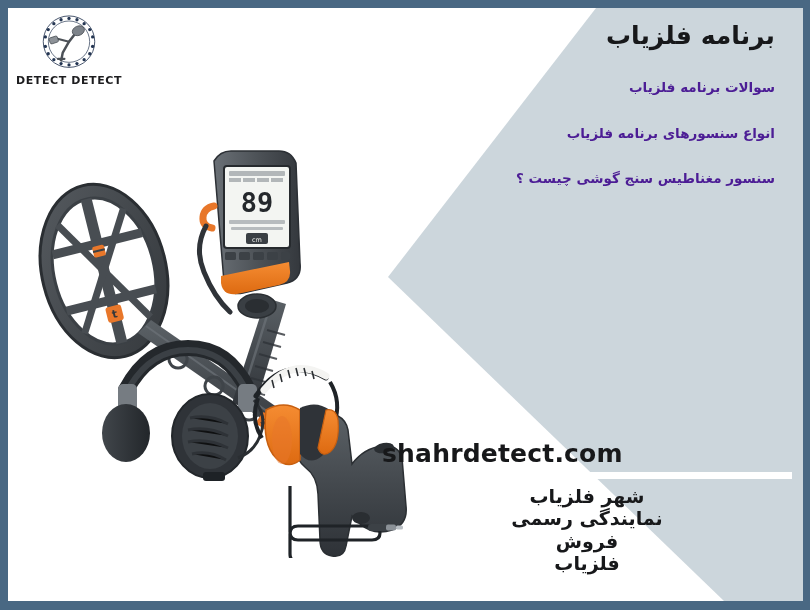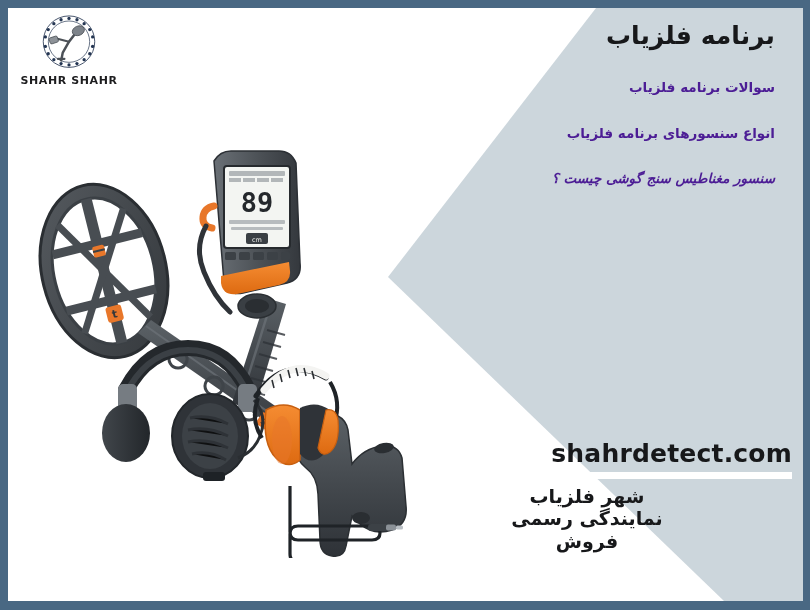--- a/index.html
+++ b/index.html
@@ -86,34 +86,34 @@
     line-height: 1.25;
     margin: 4px 0 26px 0;
   }
   .qitem {
     font-size: 13.5px;
     font-weight: bold;
     color: #4c1d95;
     line-height: 1.5;
     margin: 0 0 25px 0;
   }
-  .qitem:last-child { margin-bottom: 0; font-style: italic; }
+  .qitem:last-child { margin-bottom: 0; }
 
   
   .brand {
     position: absolute;
     right: 18px;
     top: 440px;
     width: 410px;
     z-index: 25;
     text-align: right;
   }
   .brand-domain {
     direction: ltr;
-    text-align: right;
+    text-align: left;
     font-size: 25px;
     font-weight: bold;
     color: #17181a;
     letter-spacing: 0.2px;
     line-height: 1.15;
   }
   .brand-rule {
     height: 7px;
     background: #ffffff;
     margin: 3px 0 6px auto;
@@ -167,21 +167,21 @@
           <circle cx="39.8" cy="9.9" r="2.1"></circle>
       </g>
       <g stroke="#4c5157" fill="#6a7076">
         <path d="M63 21 L50 38 L42 52 L40 62" stroke-width="3.2" fill="none" stroke-linecap="round"></path>
         <path d="M50 38 L34 34" stroke-width="2.6" fill="none" stroke-linecap="round"></path>
         <ellipse cx="62" cy="24" rx="8" ry="6" transform="rotate(-22 62 24)" fill="#7d838a" stroke="#4c5157" stroke-width="1"></ellipse>
         <rect x="25" y="32" width="11" height="8" rx="2" transform="rotate(-18 30 36)" fill="#8d9298" stroke="#4c5157" stroke-width="1"></rect>
         <path d="M36 60 L44 60" stroke-width="3" stroke-linecap="round"></path>
       </g>
     </svg>
-    <div class="logo-word">SHAHR SHAHR</div>
+    <div class="logo-word">DETECT DETECT</div>
   </div>
 
   <div class="product">
     <svg viewBox="0 0 400 430">
       <defs>
         <linearGradient id="gShaft" x1="0" y1="0" x2="0" y2="1">
           <stop offset="0" stop-color="#5b6166"></stop>
           <stop offset="0.45" stop-color="#464b50"></stop>
           <stop offset="1" stop-color="#2e3237"></stop>
         </linearGradient>
@@ -350,16 +350,17 @@
     <p class="qitem">سنسور مغناطیس سنج گوشی چیست ؟</p>
   </div>
 
   <div class="brand">
     <div class="brand-domain">shahrdetect.com</div>
     <div class="brand-rule"></div>
     <div class="brand-lines">
       <div class="brand-line">شهر فلزیاب</div>
       <div class="brand-line">نمایندگی رسمی</div>
       <div class="brand-line">فروش</div>
+      <div class="brand-line">فلزیاب</div>
     </div>
   </div>
 
 </div>
 
 </body></html>

